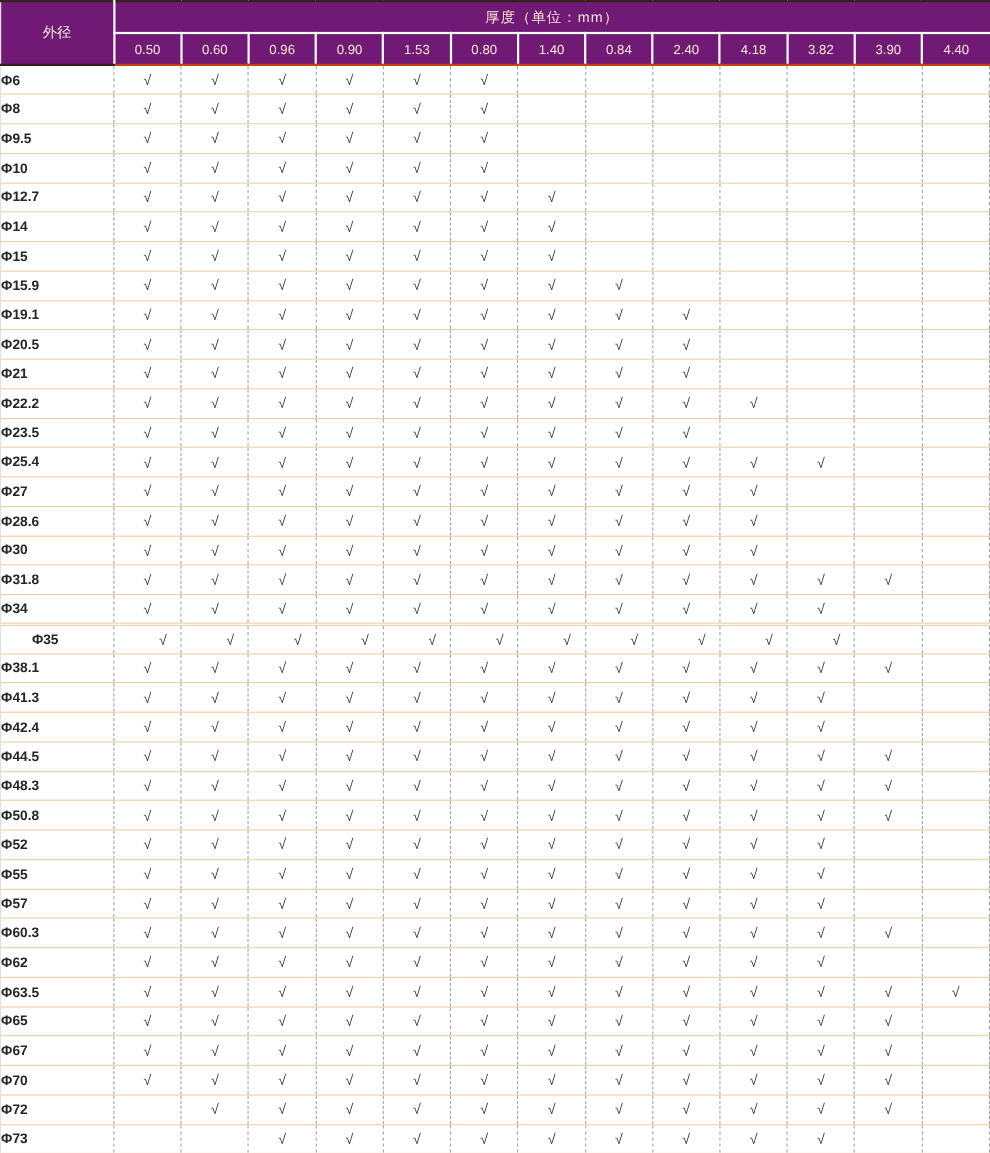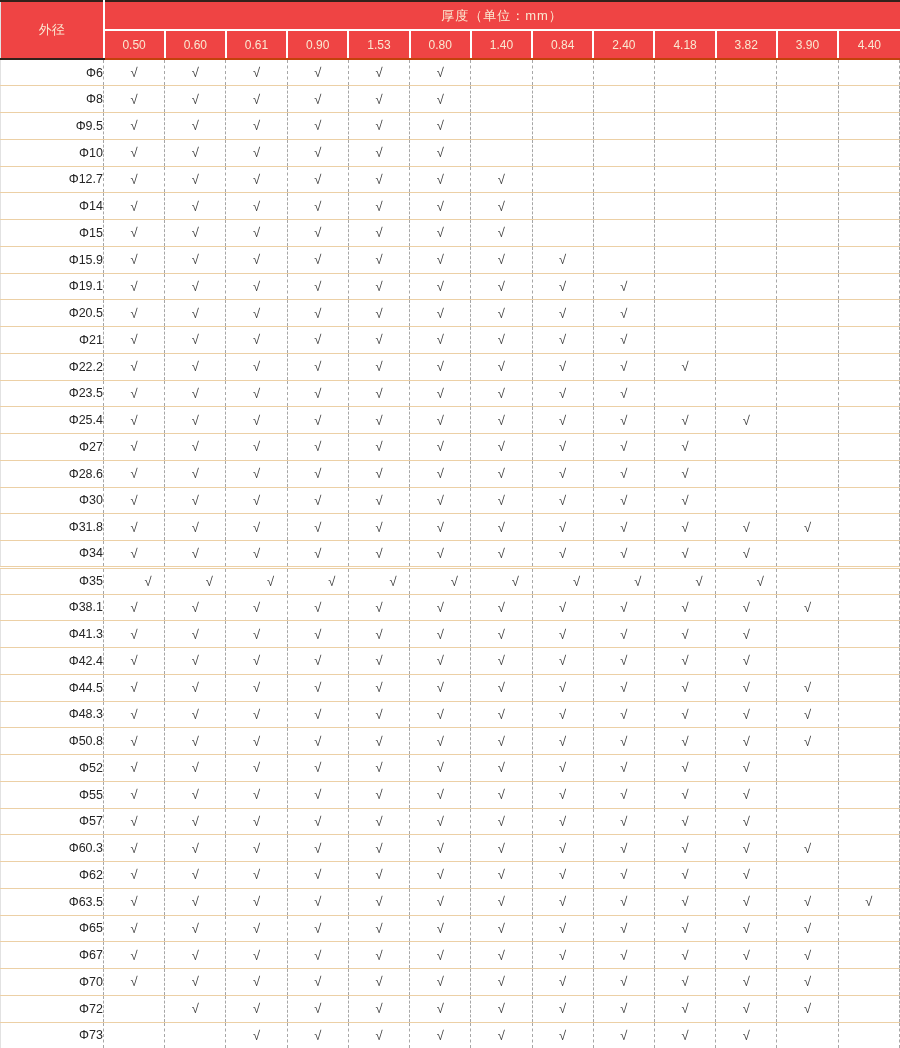--- a/index.html
+++ b/index.html
@@ -15,21 +15,21 @@
   }
   table {
     border-collapse: collapse;
     table-layout: fixed;
     width: 900px;
     border-top: 2px solid #33211a;
     border-left: 1px solid #e2e2e2;
   }
   
   thead th {
-    background: #ef4444;
+    background: #701a75;
     color: #FAE8D2;
     font-weight: normal;
     padding: 0;
   }
   th.corner-cell {
     font-size: 13px;
     border-right: 2px solid #ffffff;
     border-bottom: 2px solid #33211a;
   }
   th.title-cell {
@@ -47,24 +47,24 @@
   th.num-cell:first-child { border-left: none; }
   
   tbody tr { height: 26.75px; }
   tbody th, tbody td {
     padding: 0;
     border-right: 1px dashed #a6a6a6;
     border-bottom: 1px solid #ecd0a6;
     background: #ffffff;
   }
   tbody th.row-label {
-    font-weight: normal;
+    font-weight: bold;
     font-size: 12.5px;
     color: #262626;
-    text-align: right;
+    text-align: left;
   }
   tbody td.check-cell {
     text-align: center;
     font-size: 13px;
     color: #3d3d3d;
   }
   tr.section-break th, tr.section-break td {
     border-top: 3px double #ecd0a6;
     padding-left: 28px;
   }
@@ -90,21 +90,21 @@
       <col>
     </colgroup>
   <thead>
     <tr>
       <th class="corner-cell" rowspan="2">外径</th>
       <th class="title-cell" colspan="13">厚度（单位：mm）</th>
     </tr>
     <tr>
         <th class="num-cell">0.50</th>
         <th class="num-cell">0.60</th>
-        <th class="num-cell">0.61</th>
+        <th class="num-cell">0.96</th>
         <th class="num-cell">0.90</th>
         <th class="num-cell">1.53</th>
         <th class="num-cell">0.80</th>
         <th class="num-cell">1.40</th>
         <th class="num-cell">0.84</th>
         <th class="num-cell">2.40</th>
         <th class="num-cell">4.18</th>
         <th class="num-cell">3.82</th>
         <th class="num-cell">3.90</th>
         <th class="num-cell">4.40</th>

